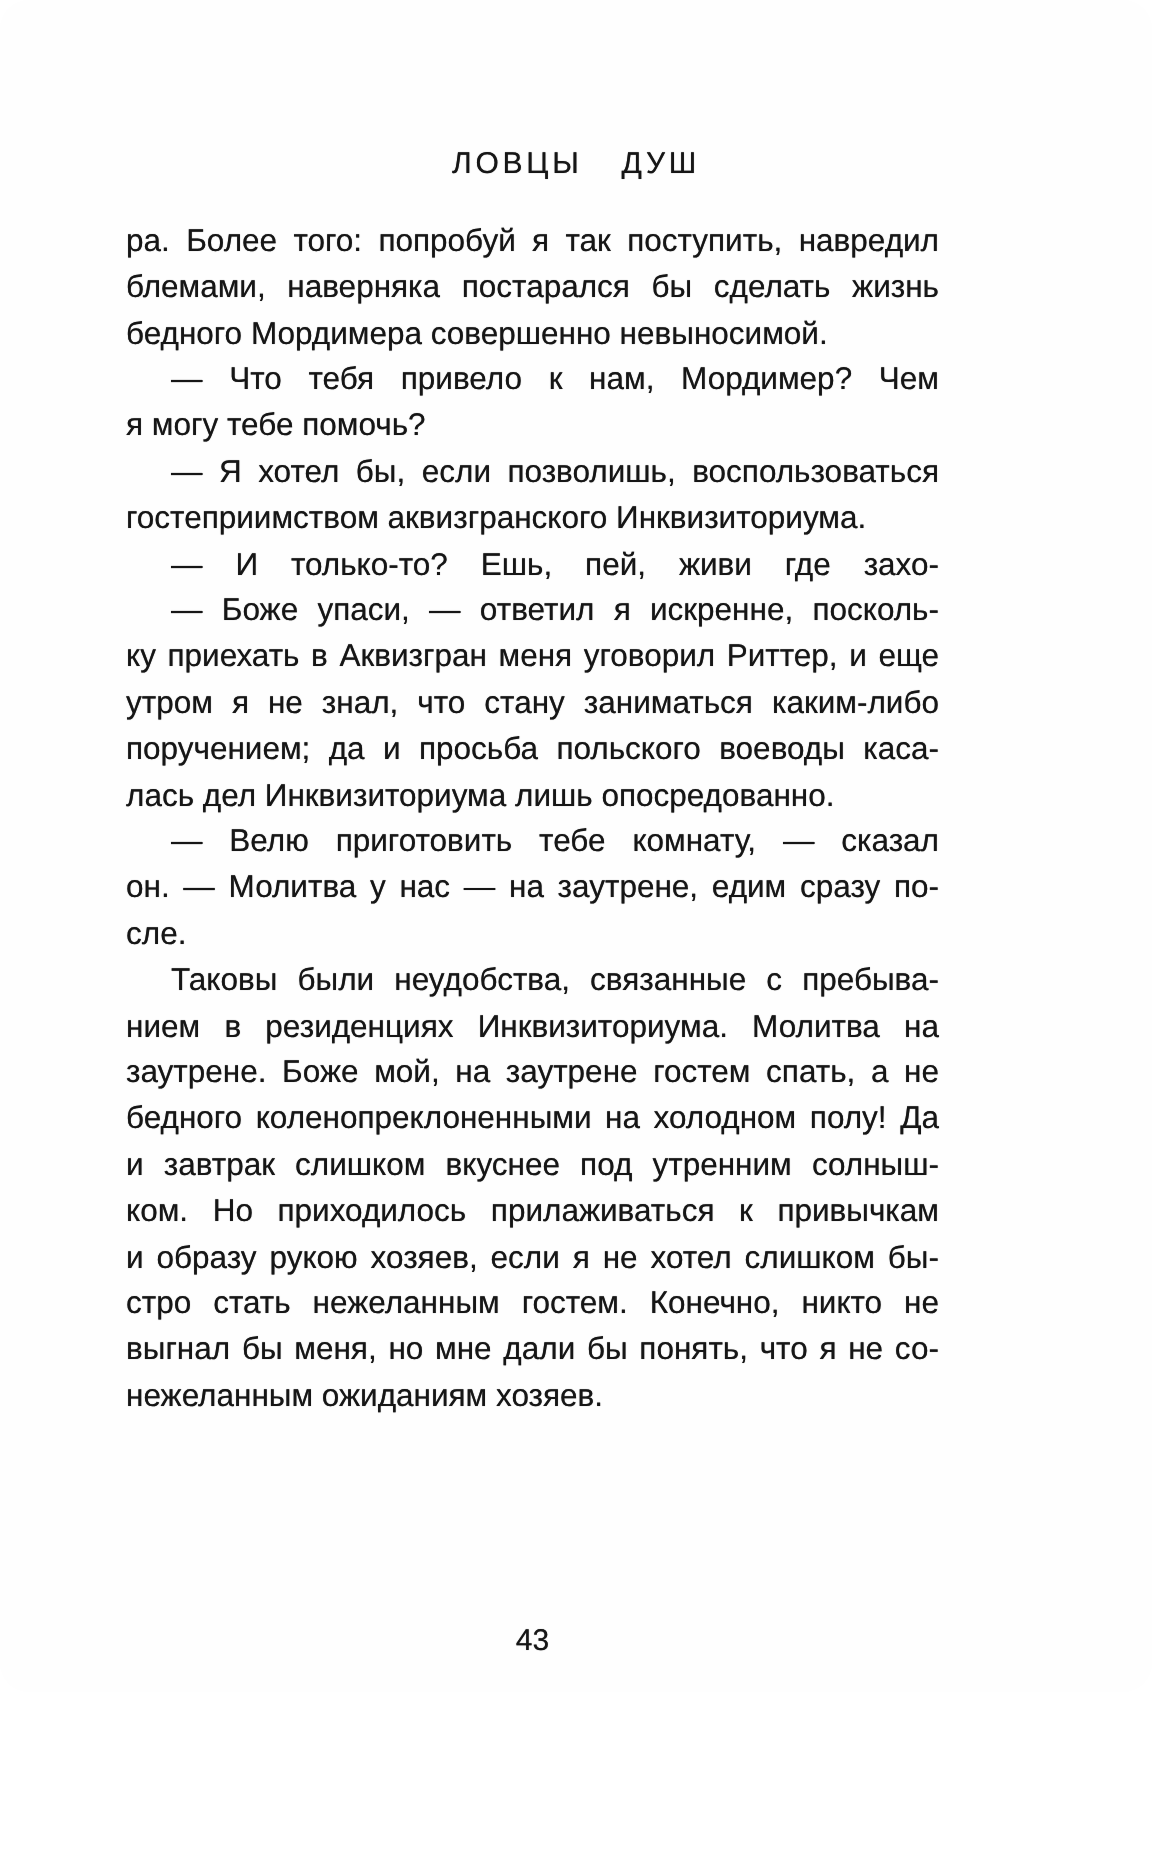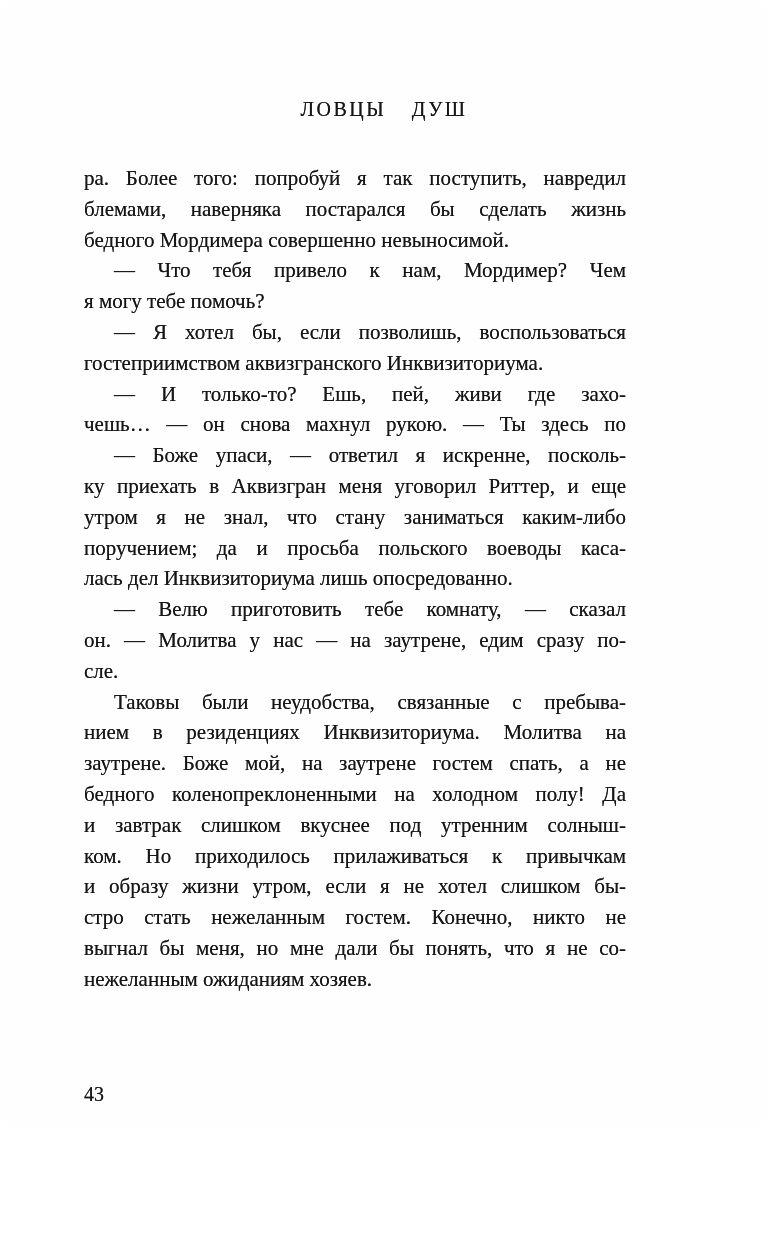--- a/index.html
+++ b/index.html
@@ -10,38 +10,38 @@
     width: 768px;
     height: 1240px;
     background: #ffffff;
     overflow: hidden;
   }
   .page {
     position: relative;
     width: 768px;
     height: 1128px;
     background: #fefefe;
-    font-family: Liberation Serif, serif;
+    font-family: Liberation Sans, sans-serif;
     color: #161616;
     border-radius: 19px;
   }
   .running-head {
     position: absolute;
     top: 98px;
     left: 0;
     width: 768px;
     text-align: center;
     font-size: 20px;
     letter-spacing: 2.5px;
     word-spacing: 18px;
     text-shadow: 0 0 0.5px rgba(0,0,0,0.75);
   }
   .body-block {
     position: absolute;
-    top: 163px;
+    top: 146px;
     left: 84px;
     width: 542px;
     font-size: 21px;
     line-height: 30.8px;
     text-shadow: 0 0 0.5px rgba(0,0,0,0.7);
   }
   .para {
     margin: 0;
     padding: 0;
   }
@@ -54,20 +54,21 @@
     text-align-last: left;
   }
   .para.indent .line:first-child {
     text-indent: 30px;
   }
   .folio {
     position: absolute;
     top: 1083px;
     left: 84px;
     width: 542px;
+    text-align: center;
     font-size: 20px;
     text-shadow: 0 0 0.5px rgba(0,0,0,0.7);
   }
 </style>
 </head>
 <body>
 
 <div class="page" style="background: rgb(254, 254, 254); color: rgb(22, 22, 22);">
   <div class="running-head">ЛОВЦЫ ДУШ</div>
 
@@ -80,42 +81,41 @@
       <p class="para indent">
         <span class="line">— Что тебя привело к нам, Мордимер? Чем</span>
         <span class="line last">я могу тебе помочь?</span>
       </p>
       <p class="para indent">
         <span class="line">— Я хотел бы, если позволишь, воспользоваться</span>
         <span class="line last">гостеприимством аквизгранского Инквизиториума.</span>
       </p>
       <p class="para indent">
         <span class="line">— И только-то? Ешь, пей, живи где захо-</span>
-        <span class="line">чешь… — он снова махнул рукою. — Ты здесь по</span>
       </p>
       <p class="para indent">
         <span class="line">— Боже упаси, — ответил я искренне, посколь-</span>
         <span class="line">ку приехать в Аквизгран меня уговорил Риттер, и еще</span>
         <span class="line">утром я не знал, что стану заниматься каким-либо</span>
         <span class="line">поручением; да и просьба польского воеводы каса-</span>
         <span class="line last">лась дел Инквизиториума лишь опосредованно.</span>
       </p>
       <p class="para indent">
         <span class="line">— Велю приготовить тебе комнату, — сказал</span>
         <span class="line">он. — Молитва у нас — на заутрене, едим сразу по-</span>
         <span class="line last">сле.</span>
       </p>
       <p class="para indent">
         <span class="line">Таковы были неудобства, связанные с пребыва-</span>
         <span class="line">нием в резиденциях Инквизиториума. Молитва на</span>
         <span class="line">заутрене. Боже мой, на заутрене гостем спать, а не</span>
         <span class="line">бедного коленопреклоненными на холодном полу! Да</span>
         <span class="line">и завтрак слишком вкуснее под утренним солныш-</span>
         <span class="line">ком. Но приходилось прилаживаться к привычкам</span>
-        <span class="line">и образу жизни утром, если я не хотел слишком бы-</span>
+        <span class="line">и образу рукою хозяев, если я не хотел слишком бы-</span>
         <span class="line">стро стать нежеланным гостем. Конечно, никто не</span>
         <span class="line">выгнал бы меня, но мне дали бы понять, что я не со-</span>
         <span class="line last">нежеланным ожиданиям хозяев.</span>
       </p>
     </div>
 
   <div class="folio">43</div>
 </div>
 
 </body></html>

